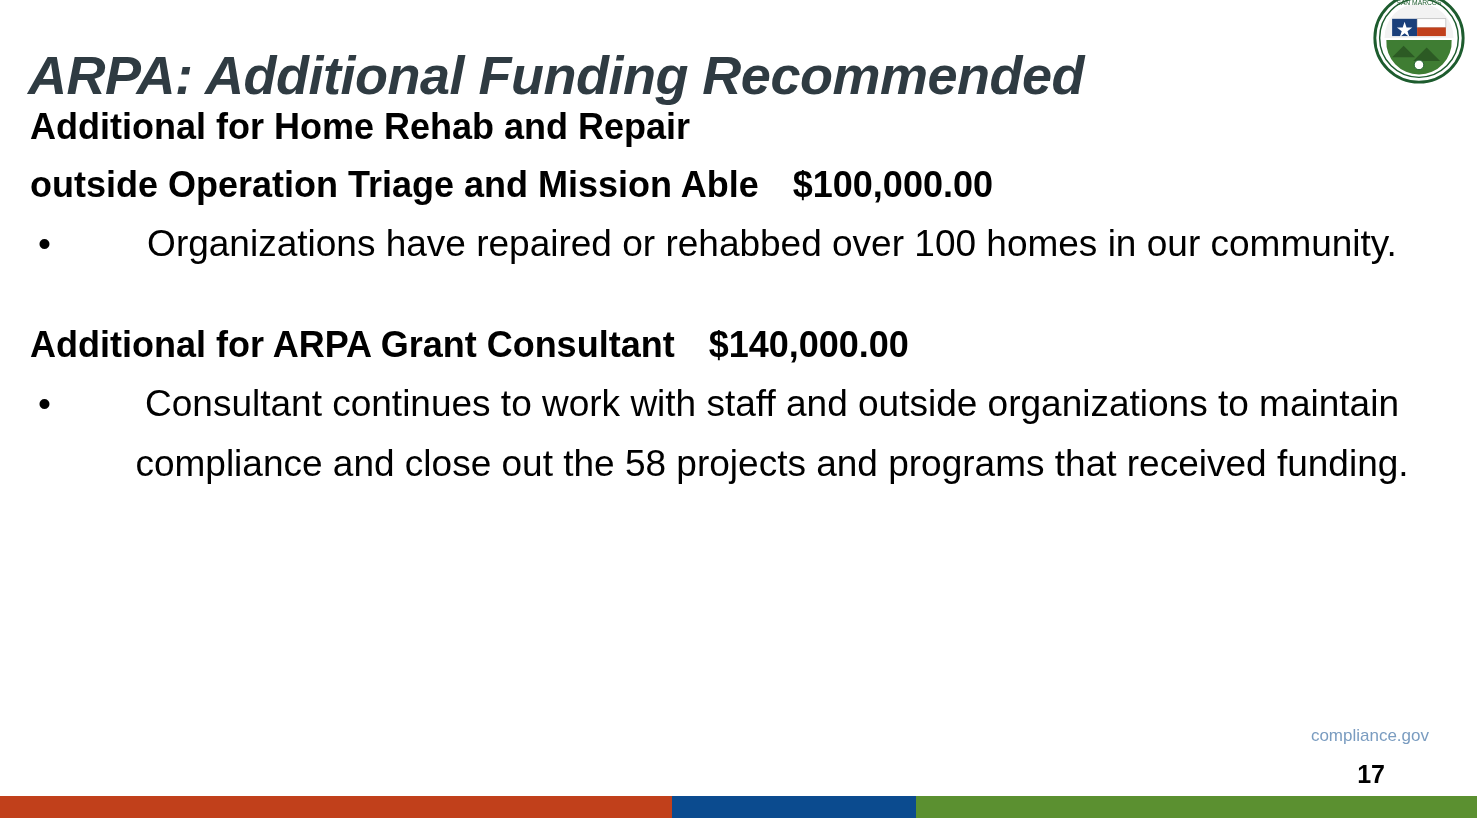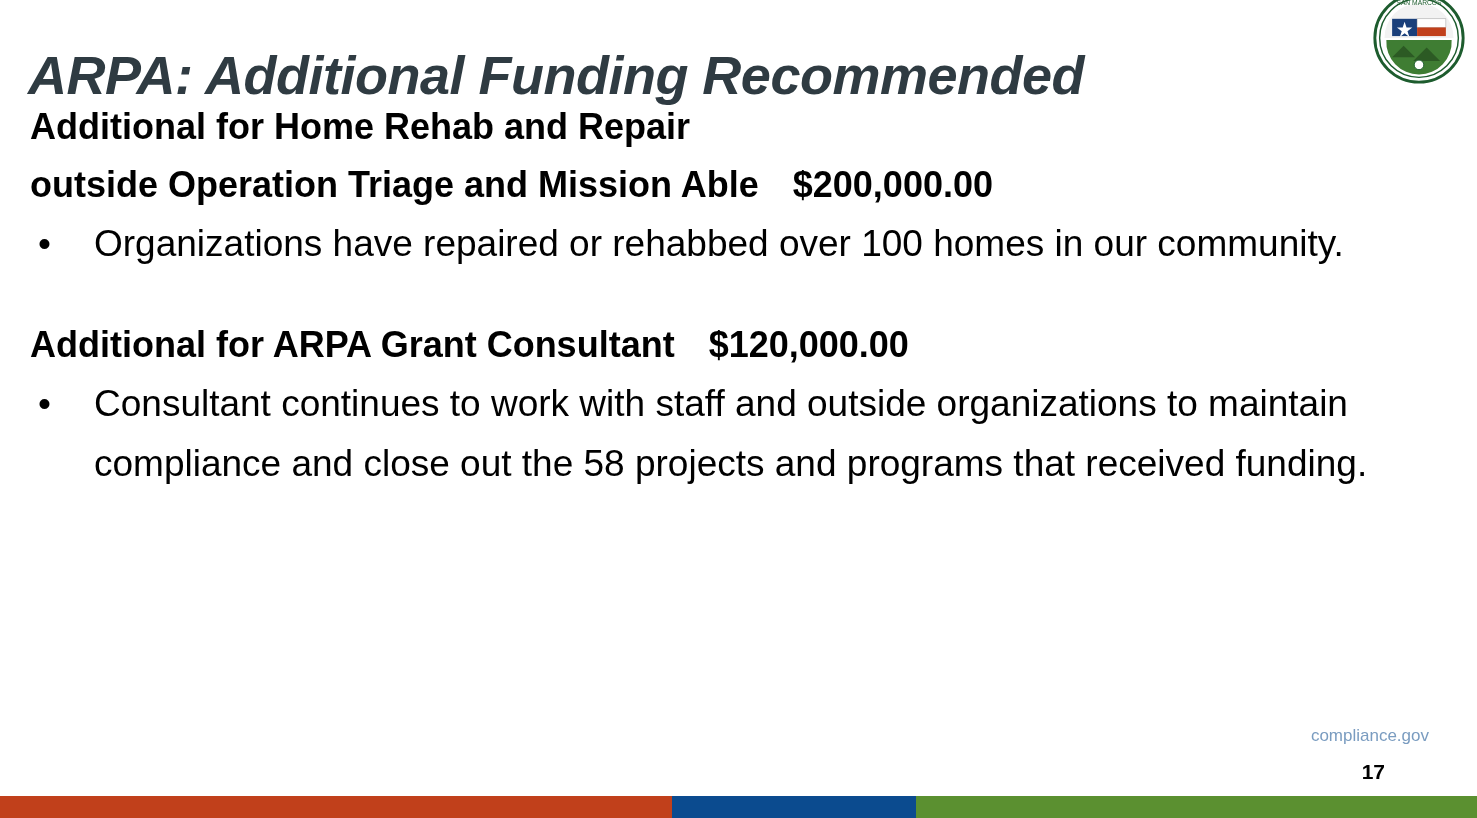--- a/index.html
+++ b/index.html
@@ -68,20 +68,21 @@
     margin: 0;
     padding: 0;
     list-style: none;
   }
   .bullet {
     position: relative;
     font-size: 37px;
     line-height: 60px;
     padding-left: 64px;
     color: #000000;
+    text-align: center;
   }
   .bullet::before {
     content: "\2022";
     position: absolute;
     left: 8px;
     top: 0;
     font-size: 37px;
     line-height: 60px;
   }
 
@@ -95,21 +96,21 @@
     right: 48px;
     top: 726px;
     font-size: 17px;
     color: #7a9cc0;
     font-family: "Liberation Sans", sans-serif;
   }
   .page-number {
     position: absolute;
     right: 92px;
     top: 760px;
-    font-size: 21px;
+    font-size: 25px;
     font-weight: bold;
     color: #000000;
   }
 
   .footer-bar {
     position: absolute;
     left: 0;
     right: 0;
     bottom: 0;
     height: 22px;
@@ -142,34 +143,34 @@
       <text x="50" y="16" font-size="7" text-anchor="middle" fill="#1d5c2e" font-family="Liberation Sans, sans-serif">SAN MARCOS</text>
     </svg>
   </div>
 
   <div class="body-area">
 
     <div>
       <div class="heading">
         <div>Additional for Home Rehab and Repair</div>
         <div>
-          <span>outside Operation Triage and Mission Able</span><span class="amount">$200,000.00</span>
+          <span>outside Operation Triage and Mission Able</span><span class="amount">$100,000.00</span>
         </div>
       </div>
       <ul class="bullet-list">
         <li class="bullet">Organizations have repaired or rehabbed over 100 homes in our community.</li>
       </ul>
     </div>
 
     <div class="gap"></div>
 
     <div>
       <div class="heading">
         <div>
-          <span>Additional for ARPA Grant Consultant</span><span class="amount">$120,000.00</span>
+          <span>Additional for ARPA Grant Consultant</span><span class="amount">$140,000.00</span>
         </div>
       </div>
       <ul class="bullet-list">
         <li class="bullet">Consultant continues to work with staff and outside organizations to maintain compliance and close out the 58 projects and programs that received funding.</li>
       </ul>
     </div>
 
   </div>
 
   <div class="site-url">compliance.gov</div>

